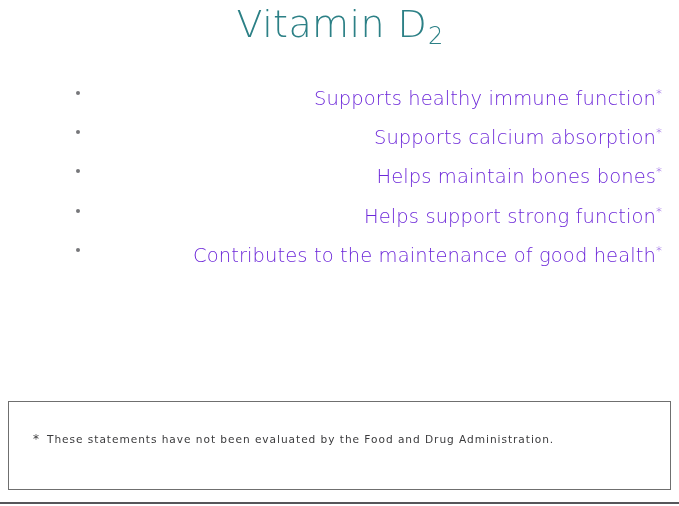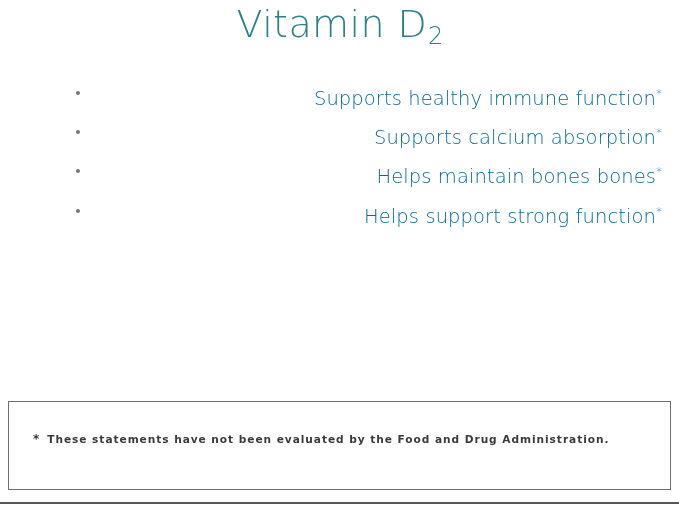--- a/index.html
+++ b/index.html
@@ -61,21 +61,21 @@
     width: 590px;
     list-style: none;
     margin: 0;
     padding: 0;
   }
   .benefit-item {
     position: relative;
     font-family: "DejaVu Sans", sans-serif;
     font-size: 19.5px;
     font-weight: 300;
-    color: #0369a1;
+    color: #6d28d9;
     line-height: 39.2px;
     height: 39.2px;
     padding-left: 21px;
     white-space: nowrap;
     letter-spacing: 0.1px;
   }
   .benefit-item .dot {
     position: absolute;
     left: 4px;
     top: 17px;
@@ -108,21 +108,20 @@
     font-size: 10.6px;
     font-weight: 400;
     color: #3b3b3d;
     letter-spacing: 0.95px;
     white-space: nowrap;
   }
   .disclaimer-line-1 {
     position: absolute;
     left: 24px;
     top: 30px;
-    font-weight: bold;
   }
   .disclaimer-line-1 .star-mark {
     font-size: 12px;
     letter-spacing: 0;
     margin-right: 8px;
   }
   .disclaimer-line-2 {
     position: absolute;
     left: 42px;
     top: 59px;
@@ -153,20 +152,23 @@
     </li>
     <li class="benefit-item">
       <span class="dot"></span><span>Supports calcium absorption</span><span class="star">*</span>
     </li>
     <li class="benefit-item">
       <span class="dot"></span><span>Helps maintain bones bones</span><span class="star">*</span>
     </li>
     <li class="benefit-item">
       <span class="dot"></span><span>Helps support strong function</span><span class="star">*</span>
     </li>
+    <li class="benefit-item">
+      <span class="dot"></span><span>Contributes to the maintenance of good health</span><span class="star">*</span>
+    </li>
   </ul>
 
   <div class="disclaimer-box">
     <div class="disclaimer-line disclaimer-line-1"><span class="star-mark">*</span><span>These statements have not been evaluated by the Food and Drug Administration.</span></div>
   </div>
 
   <div class="bottom-rule"></div>
 
 </div>
 

